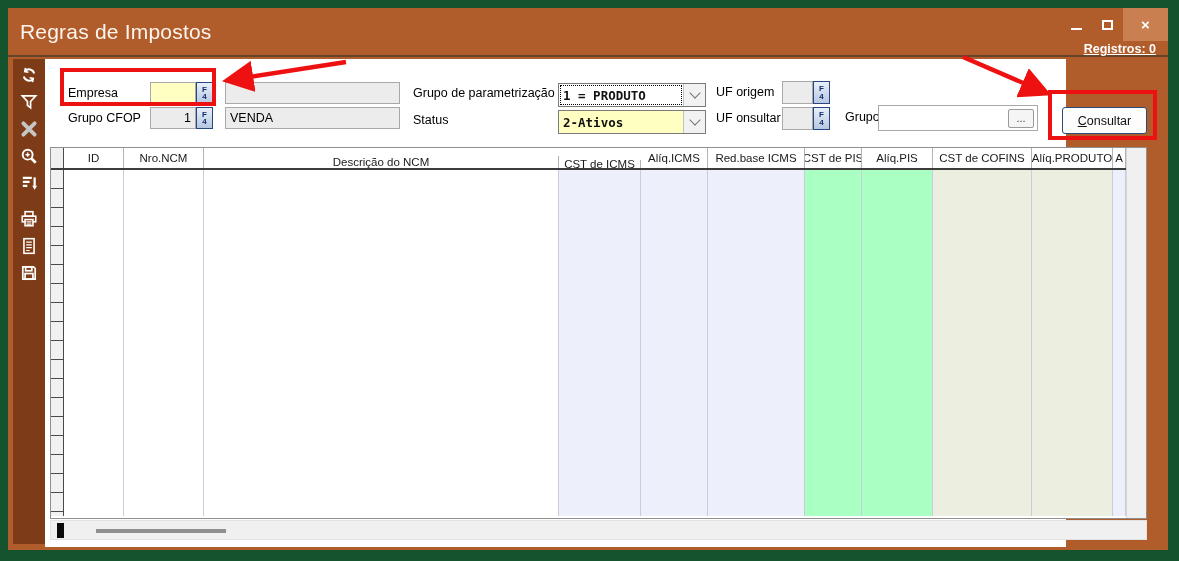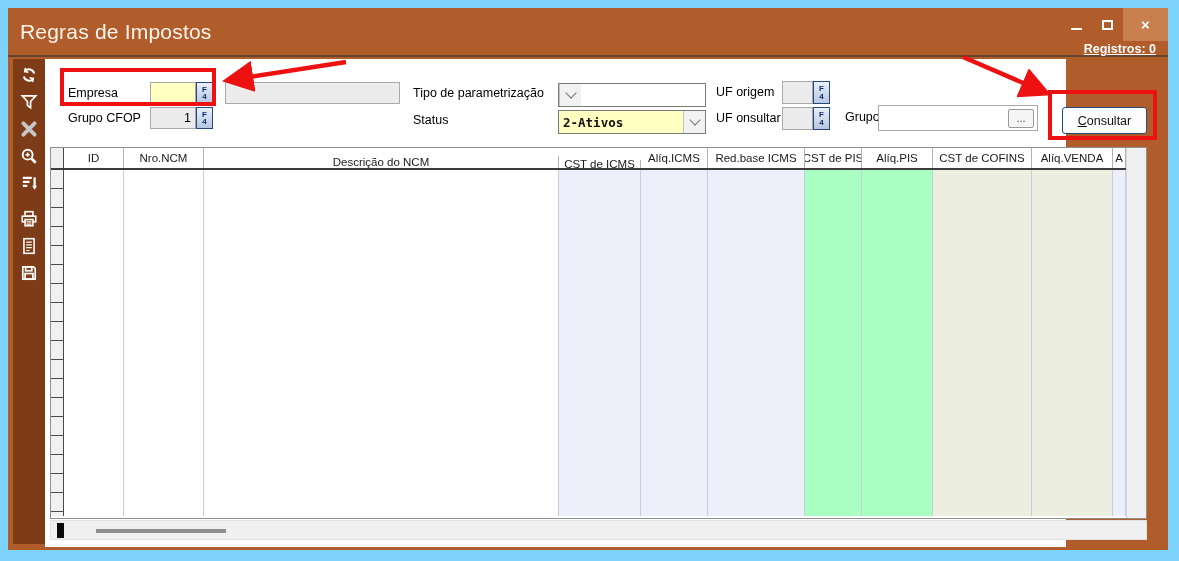--- a/index.html
+++ b/index.html
@@ -1,17 +1,17 @@
 <!DOCTYPE html>
 <html><head>
 <meta charset="utf-8">
 <style>
   * { margin:0; padding:0; box-sizing:border-box; }
   body { font-family:"Liberation Sans", sans-serif; }
-  .page { position:relative; width:1179px; height:561px; background:#7dd3fc; overflow:hidden; }
+  .page { position:relative; width:1179px; height:561px; background:#14532d; overflow:hidden; }
   .window { position:absolute; left:8px; top:8px; width:1160px; height:542px; background:#b15c2b; }
   .titlebar { position:absolute; left:0; top:0; width:100%; height:49px; border-bottom:2px solid #63452e; }
   .title { position:absolute; left:12px; top:12px; font-size:21px; font-weight:400; color:#fdf5ee; letter-spacing:.2px; }
   .winctrls { position:absolute; right:0; top:0; height:33px; display:flex; }
   .wbtn { width:31px; height:33px; display:flex; align-items:center; justify-content:center; color:#fff; }
   .wbtn.close { width:45px; background:#c97f50; font-size:15px; font-weight:bold; }
   .min-glyph { width:11px; height:2px; background:#fff; margin-top:8px; }
   .max-glyph { width:11px; height:10px; border:2px solid #fff; }
   .registros { position:absolute; right:12px; top:34px; font-size:12.5px; color:#ffffff; text-decoration:underline; cursor:pointer;font-weight:bold; }
   .sidebar { position:absolute; left:5px; top:51px; width:32px; height:485px; background:#7d3c17;
@@ -142,23 +142,25 @@
         <span>4</span>
       </div>
       <div class="field" style="left:180px;top:23px;width:175px;height:22px;"></div>
 
       <div class="lbl" style="left:23px;top:52px;">Grupo CFOP</div>
       <div class="field right" style="left:105px;top:48px;width:46px;height:22px;">1</div>
       <div class="f4btn" style="left:151px;top:48px;height:22px;">
         <span>F</span>
         <span>4</span>
       </div>
-
-      <div class="lbl" style="left:368px;top:27px;">Tipo de parametrização</div>
+      <div class="field" style="left:180px;top:48px;width:175px;height:22px;">VENDA</div>
+
+      <div class="lbl" style="left:368px;top:27px;">Grupo de parametrização</div>
       <div class="combo focus" style="left:513px;top:24px;width:148px;">
+        <div class="val">1 = PRODUTO</div>
         <div class="drop">
             <div class="chev"></div>
           </div>
       </div>
 
       <div class="lbl" style="left:368px;top:54px;">Status</div>
       <div class="combo yellow" style="left:513px;top:51px;width:148px;">
         <div class="val">2-Ativos</div>
         <div class="drop">
             <div class="chev"></div>
@@ -192,21 +194,21 @@
           <div class="sel-h"></div>
         <div class="gh" style="width: 60px;">ID</div>
             <div class="gh" style="width: 80px;">Nro.NCM</div>
             <div class="gh" style="width: 355px; margin-top: 8px;">Descrição do NCM</div>
             <div class="gh" style="width: 82px; margin-top: 12px;">CST de ICMS</div>
             <div class="gh" style="width: 67px;">Alíq.ICMS</div>
             <div class="gh" style="width: 97px;">Red.base ICMS</div>
             <div class="gh" style="width: 57px;">CST de PIS</div>
             <div class="gh" style="width: 71px;">Alíq.PIS</div>
             <div class="gh" style="width: 99px;">CST de COFINS</div>
-            <div class="gh" style="width: 81px;">Alíq.VENDA</div>
+            <div class="gh" style="width: 81px;">Alíq.PRODUTO</div>
             <div class="gh" style="width: 13px;">A</div>
           </div>
         <div class="grid-body">
           <div class="sel-col"></div>
         <div class="gc" style="width: 60px; background: rgb(255, 255, 255);"></div>
             <div class="gc" style="width: 80px; background: rgb(255, 255, 255);"></div>
             <div class="gc" style="width: 355px; background: rgb(255, 255, 255);"></div>
             <div class="gc" style="width: 82px; background: rgb(237, 240, 250);"></div>
             <div class="gc" style="width: 67px; background: rgb(237, 240, 250);"></div>
             <div class="gc" style="width: 97px; background: rgb(237, 240, 250);"></div>

